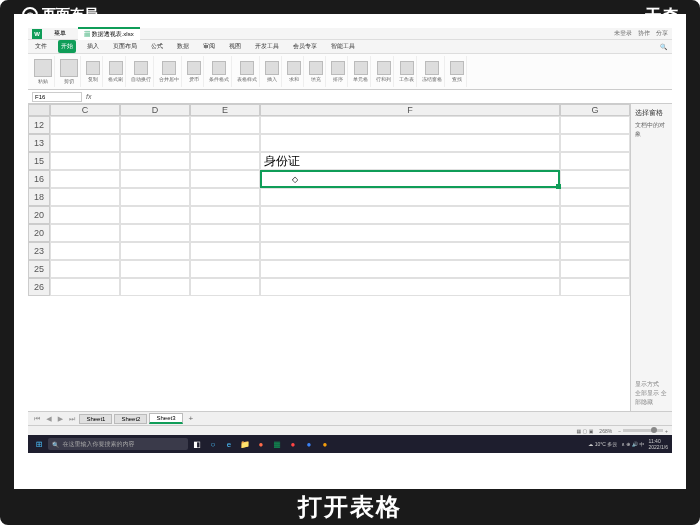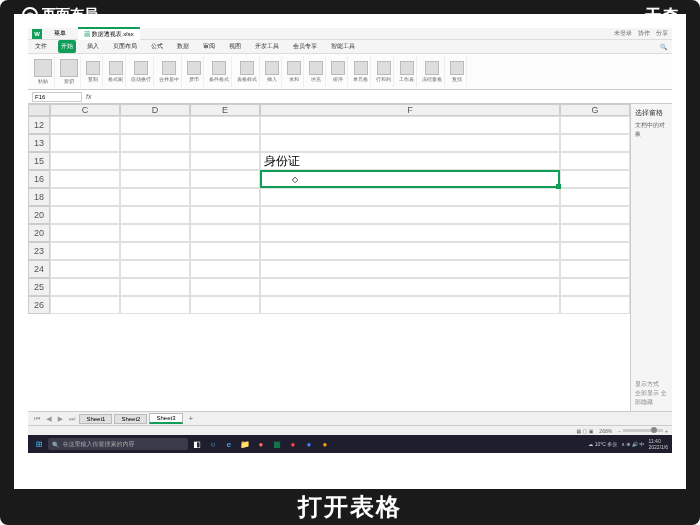--- a/index.html
+++ b/index.html
@@ -252,28 +252,20 @@
             </div>
             <div class="row">
               <div class="rh">23</div>
               <div class="cell" style="width: 70px;"></div>
               <div class="cell" style="width: 70px;"></div>
               <div class="cell" style="width: 70px;"></div>
               <div class="cell" style="width: 300px;"></div>
               <div class="cell" style="width: 70px;"></div>
             </div>
             <div class="row">
-              <div class="rh">24</div>
-              <div class="cell" style="width: 70px;"></div>
-              <div class="cell" style="width: 70px;"></div>
-              <div class="cell" style="width: 70px;"></div>
-              <div class="cell" style="width: 300px;"></div>
-              <div class="cell" style="width: 70px;"></div>
-            </div>
-            <div class="row">
               <div class="rh">25</div>
               <div class="cell" style="width: 70px;"></div>
               <div class="cell" style="width: 70px;"></div>
               <div class="cell" style="width: 70px;"></div>
               <div class="cell" style="width: 300px;"></div>
               <div class="cell" style="width: 70px;"></div>
             </div>
             <div class="row">
               <div class="rh">26</div>
               <div class="cell" style="width: 70px;"></div>

